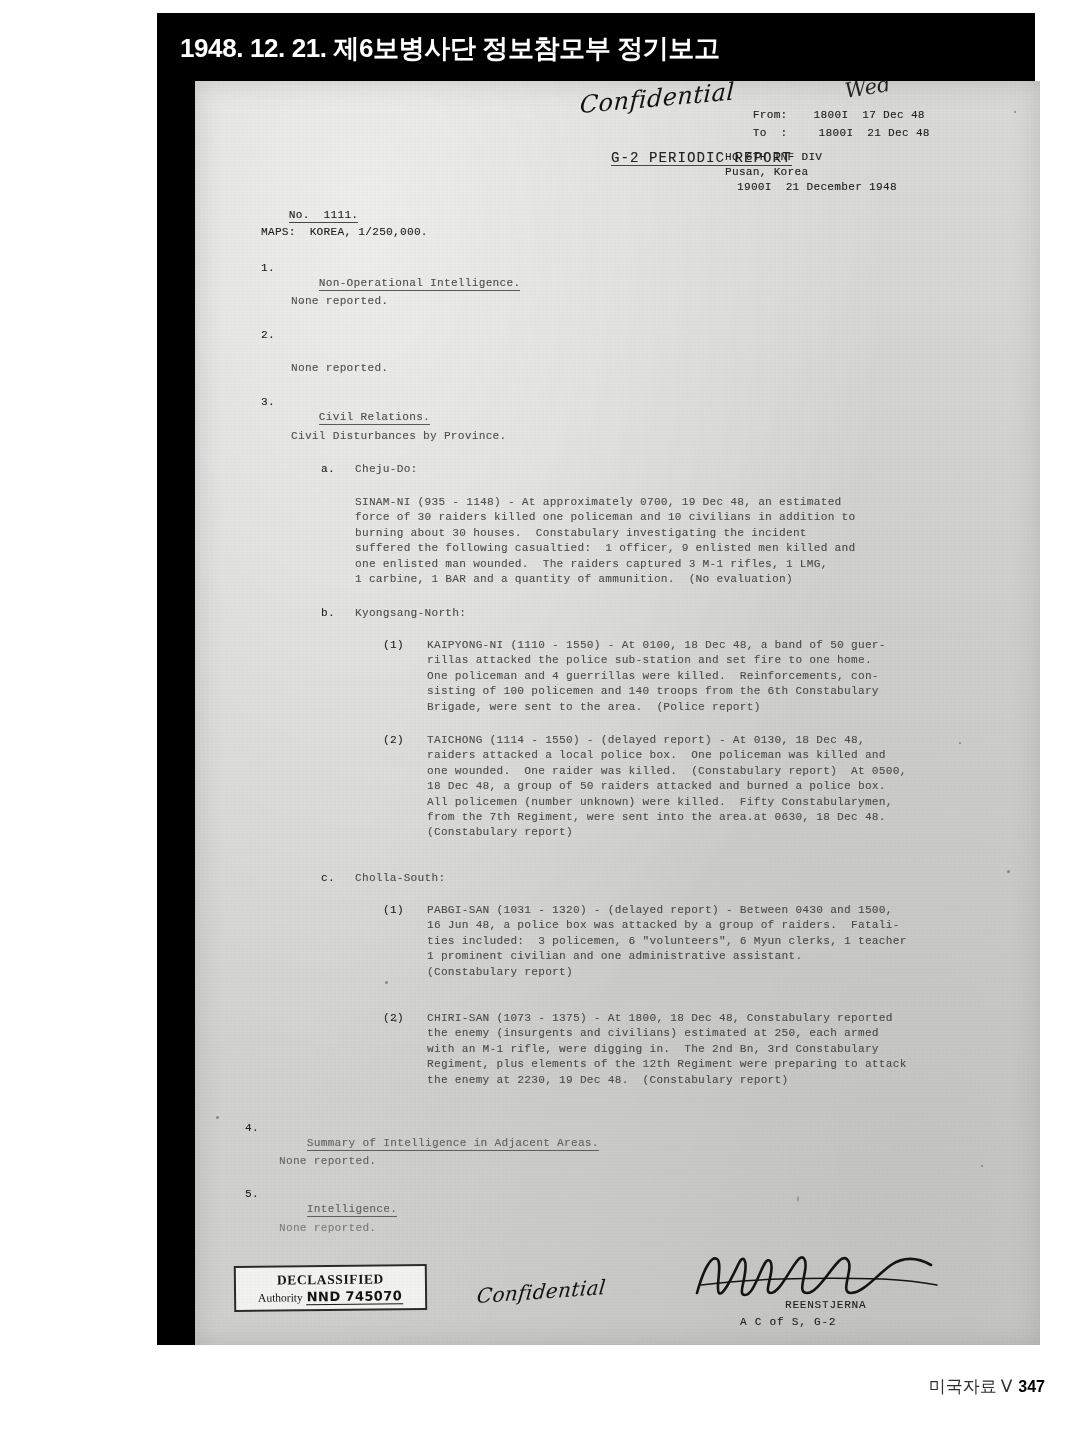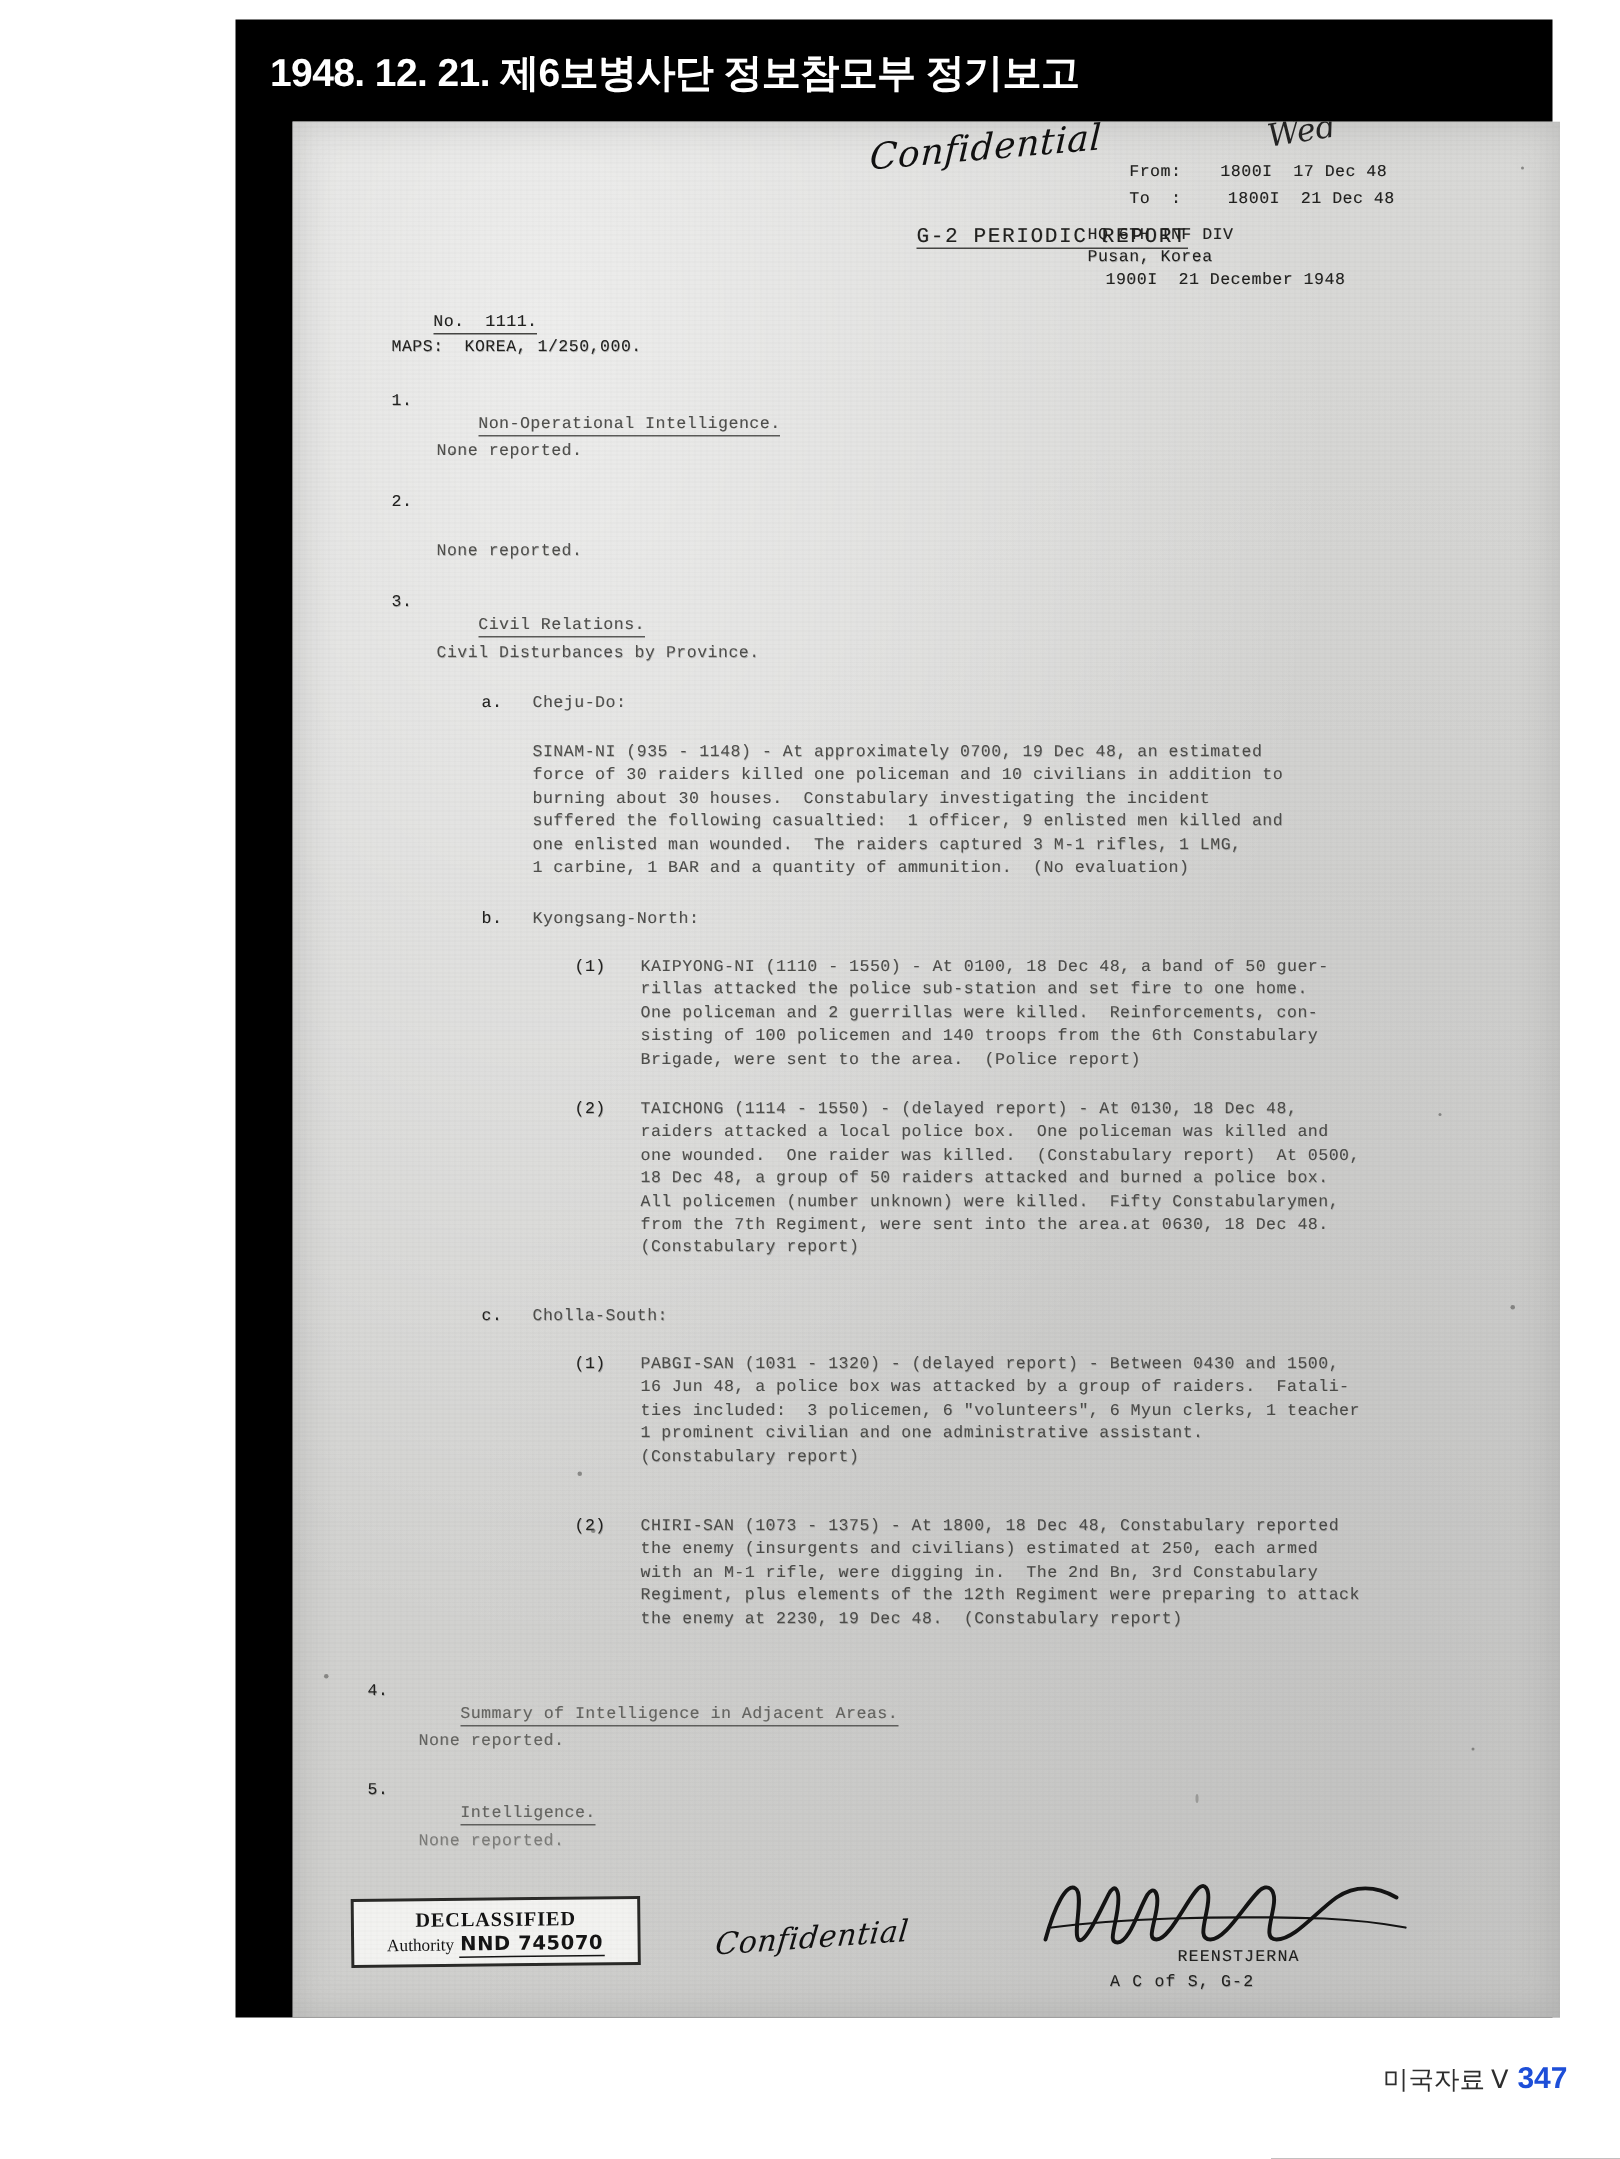--- a/index.html
+++ b/index.html
@@ -164,21 +164,21 @@
     left: 0;
     top: 1375px;
     width: 1045px;
     text-align: right;
     font-family: "Liberation Sans", sans-serif;
     font-size: 17px;
     color: #2e2e2e;
     white-space: nowrap;
   }
   #page-footer .vol { margin: 0 6px 0 4px; }
-  #page-footer .pgnum { font-weight: bold; font-size: 20px; color: #1d4ed8; }
+  #page-footer .pgnum { font-weight: bold; font-size: 16px; color: #000000; }
 
   
   .speck {
     position: absolute;
     background: #4a4a48;
     border-radius: 50%;
     opacity: 0.55;
   }
 </style>
 </head>
@@ -240,21 +240,21 @@
 <span>suffered the following casualtied:  1 officer, 9 enlisted men killed and</span>
 <span>one enlisted man wounded.  The raiders captured 3 M-1 rifles, 1 LMG,</span>
 <span>1 carbine, 1 BAR and a quantity of ammunition.  (No evaluation)</span></div>
 
   <div class="tw" style="left:126px; top:525px;">b.</div>
   <div class="tw faint" style="left:160px; top:525px;">Kyongsang-North:</div>
 
   <div class="tw" style="left:188px; top:557px;">(1)</div>
   <div class="tw faint" style="left:232px; top:557px;"><span>KAIPYONG-NI (1110 - 1550) - At 0100, 18 Dec 48, a band of 50 guer-</span>
 <span>rillas attacked the police sub-station and set fire to one home.</span>
-<span>One policeman and 2 guerrillas were killed.  Reinforcements, con-</span>
+<span>One policeman and 4 guerrillas were killed.  Reinforcements, con-</span>
 <span>sisting of 100 policemen and 140 troops from the 6th Constabulary</span>
 <span>Brigade, were sent to the area.  (Police report)</span></div>
 
   <div class="tw" style="left:188px; top:652px;">(2)</div>
   <div class="tw faint" style="left:232px; top:652px;"><span>TAICHONG (1114 - 1550) - (delayed report) - At 0130, 18 Dec 48,</span>
 <span>raiders attacked a local police box.  One policeman was killed and</span>
 <span>one wounded.  One raider was killed.  (Constabulary report)  At 0500,</span>
 <span>18 Dec 48, a group of 50 raiders attacked and burned a police box.</span>
 <span>All policemen (number unknown) were killed.  Fifty Constabularymen,</span>
 <span>from the 7th Regiment, were sent into the area.at 0630, 18 Dec 48.</span>

